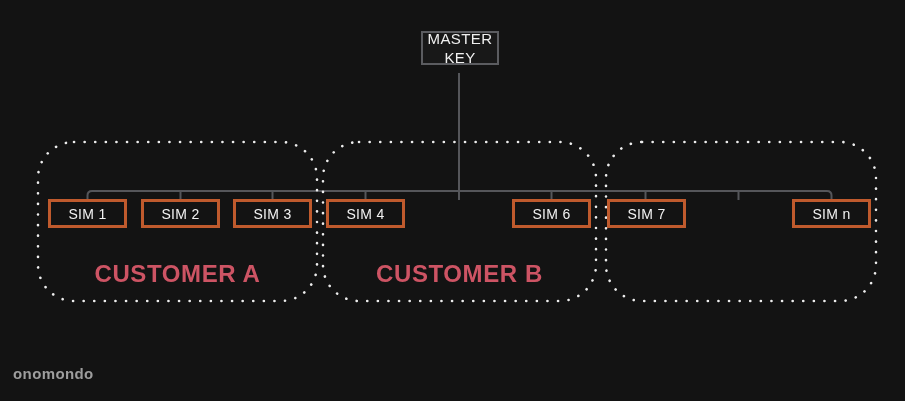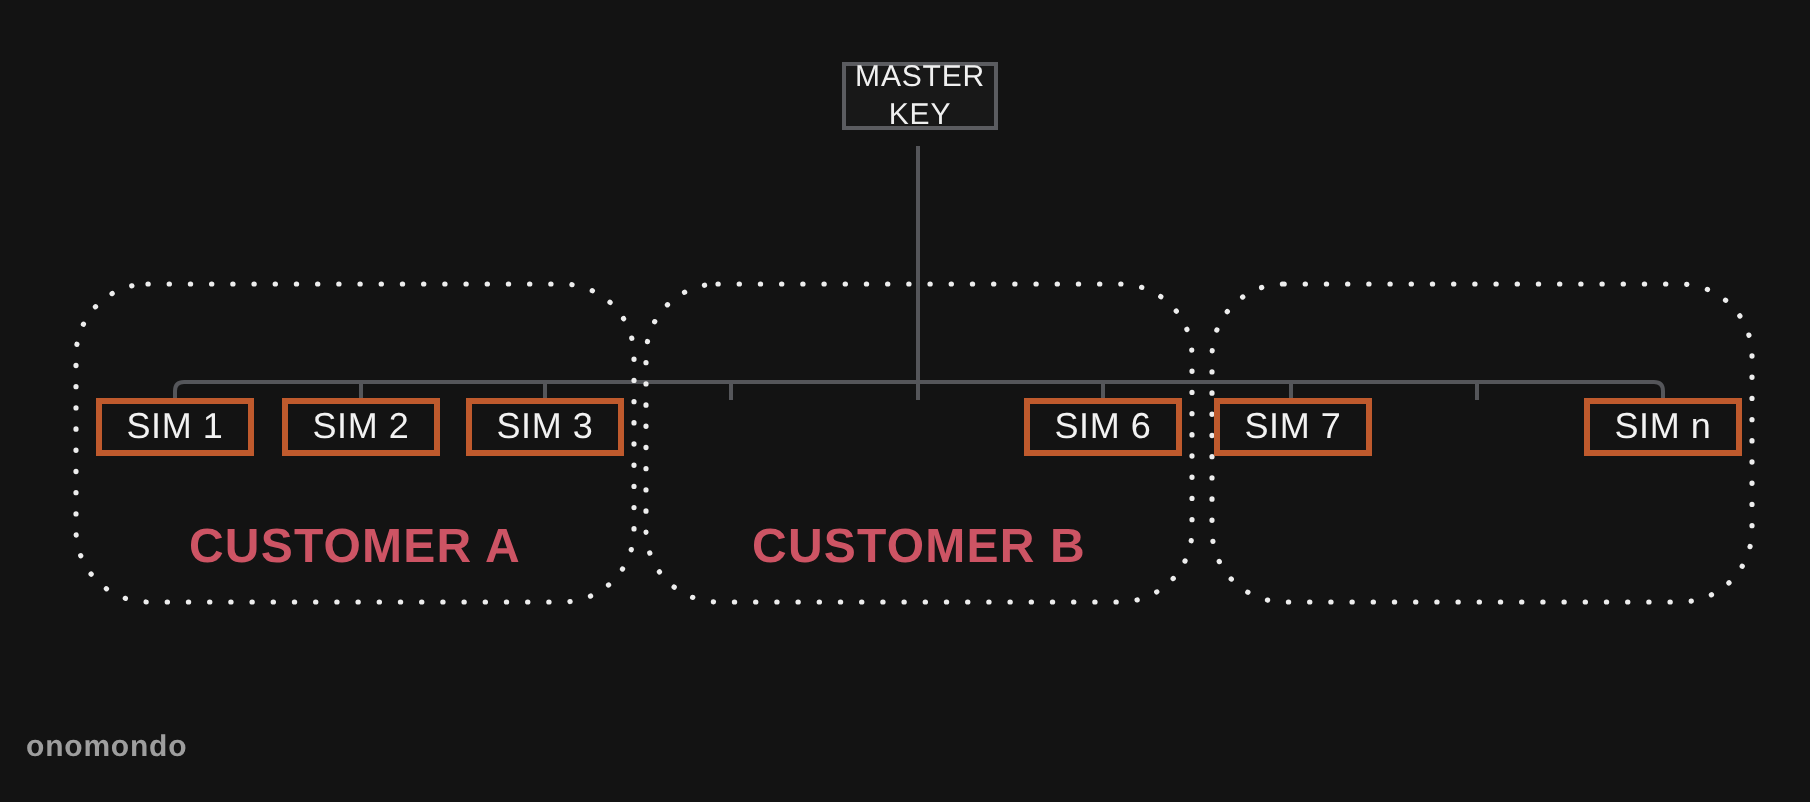--- a/index.html
+++ b/index.html
@@ -42,21 +42,21 @@
   .card{position:absolute;top:141px;height:161px;}
   .card-a{left:37px;width:281px;}
   .card-b{left:322px;width:275px;}
   .card-c{left:605px;width:272px;}
   .sim-box{
     position:absolute;top:58px;width:79px;height:29px;
     box-sizing:border-box;
     border:3px solid var(--sim-border);
     display:flex;align-items:center;justify-content:center;
     color:var(--sim-text);
-    font-size:18px;letter-spacing:.3px;
+    font-size:14px;letter-spacing:.3px;
     background:transparent;
   }
   .card-label{
     position:absolute;top:119px;left:0;right:0;
     text-align:center;
     color:var(--customer-label);
     font-size:24px;font-weight:bold;letter-spacing:.6px;
   }
   .brand{
     position:absolute;left:13px;top:365px;
@@ -98,20 +98,23 @@
     <div class="sim-box" style="left:104px">
         <span>SIM 2</span>
       </div>
     <div class="sim-box" style="left:196px">
         <span>SIM 3</span>
       </div>
     <div class="card-label">CUSTOMER A</div>
   </section>
 
   <section class="card card-b">
+    <div class="sim-box" style="left:4px">
+        <span>SIM 4</span>
+      </div>
     <div class="sim-box" style="left:190px">
         <span>SIM 6</span>
       </div>
     <div class="card-label">CUSTOMER B</div>
   </section>
 
   <section class="card card-c">
     <div class="sim-box" style="left:2px">
         <span>SIM 7</span>
       </div>

